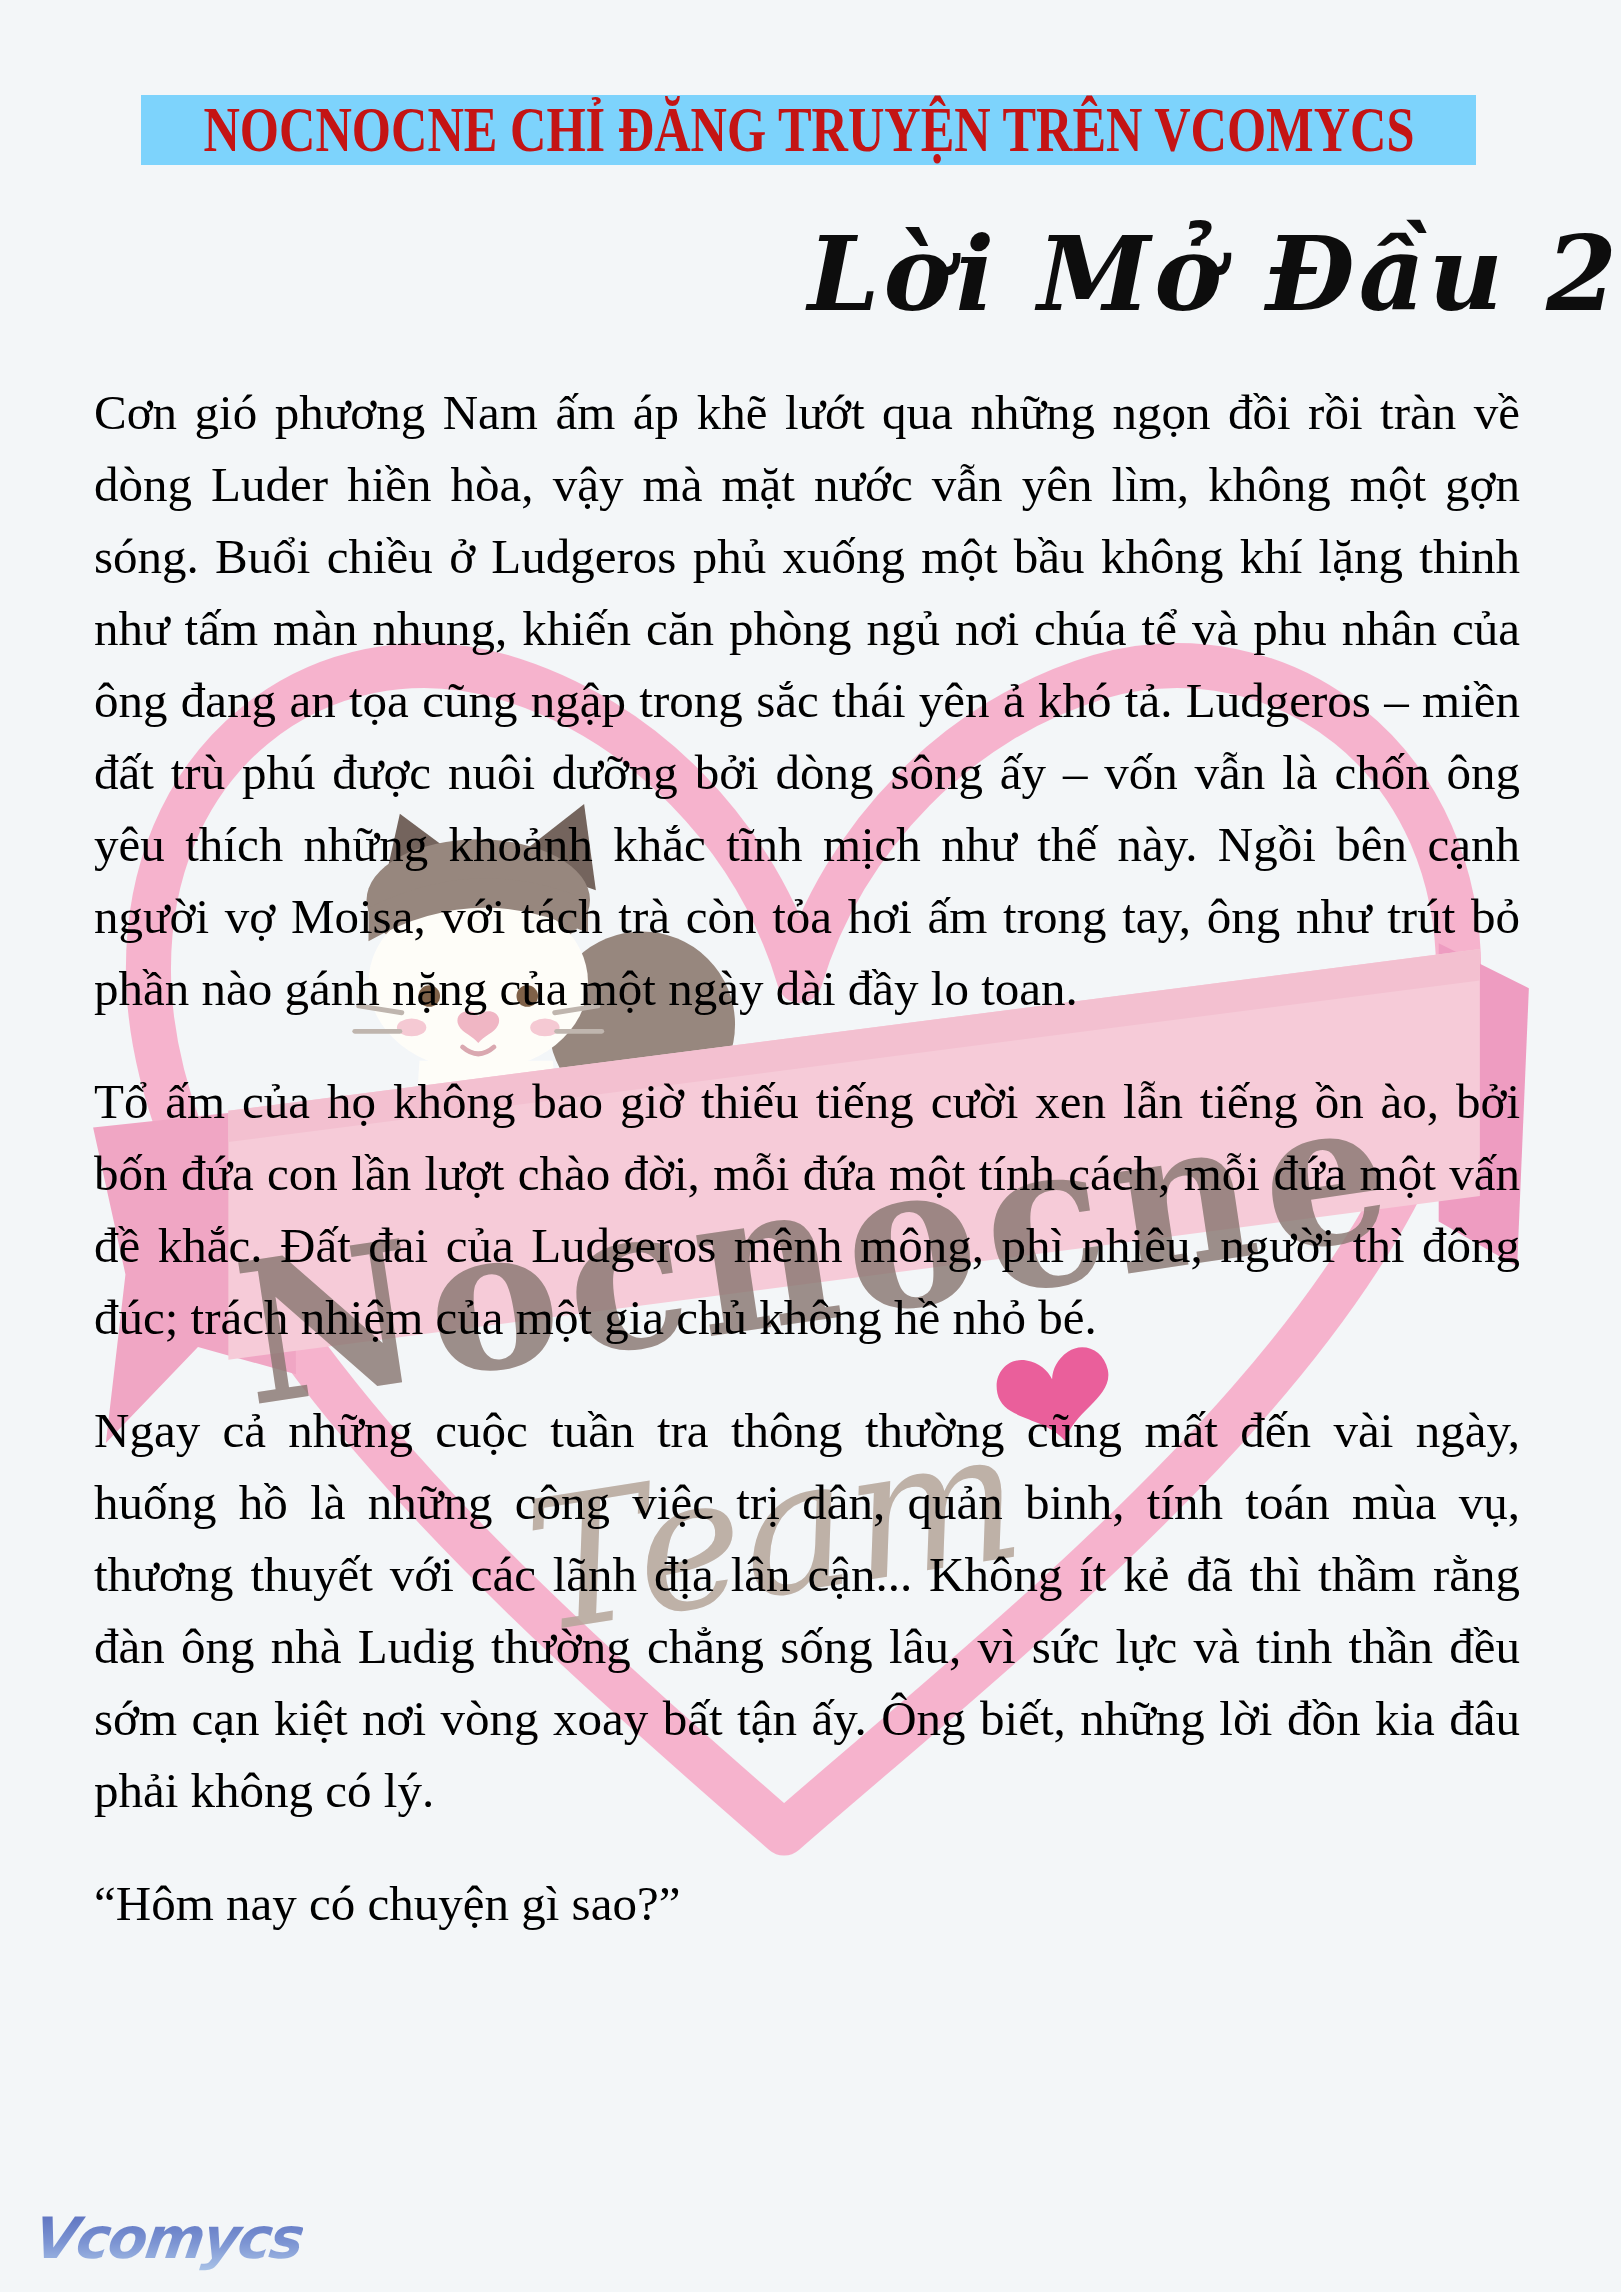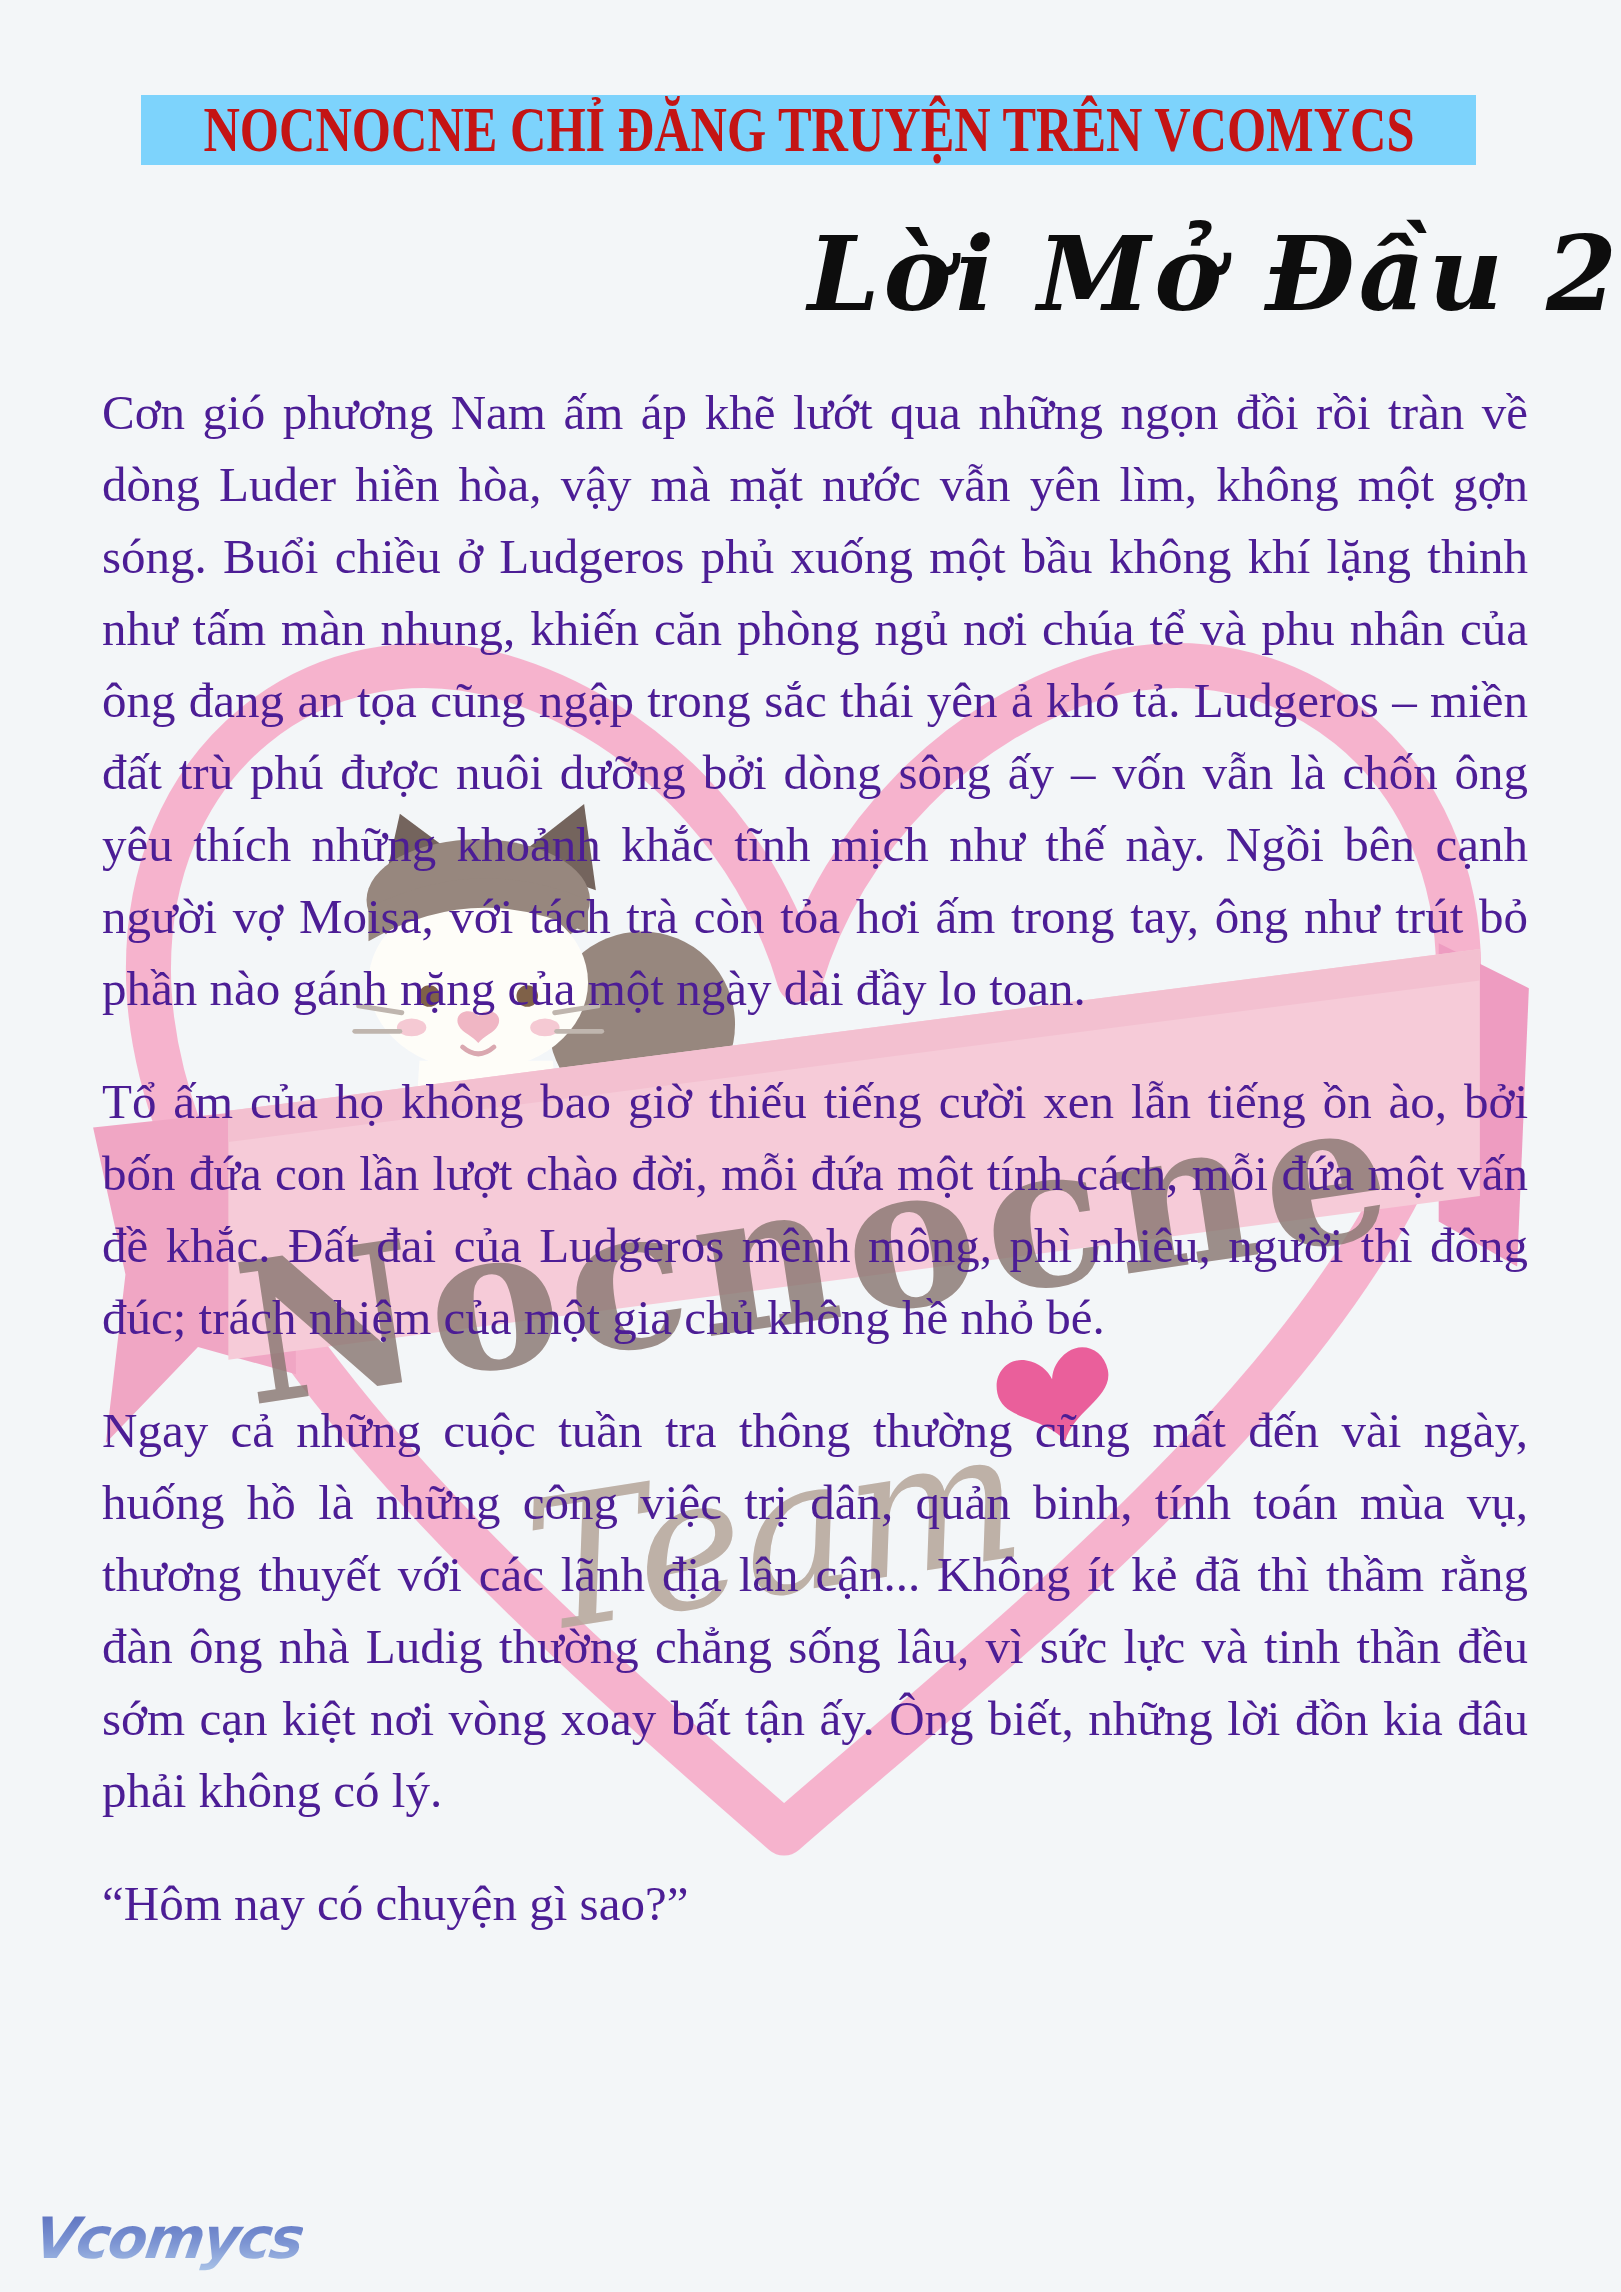--- a/index.html
+++ b/index.html
@@ -43,26 +43,26 @@
     font-family:"DejaVu Serif",serif;
     font-style:italic;
     font-weight:bold;
     font-size:102px;
     line-height:127px;
     color:#0d0d0d;
     letter-spacing:3.9px;
   }
   
   .body-text{
-    position:absolute;left:102px;top:377px;width:1426px;
+    position:absolute;left:94px;top:377px;width:1426px;
     z-index:2;
     font-family:"Liberation Serif",serif;
     font-size:49px;
     line-height:72px;
-    color:#4c1d95;
+    color:#000000;
     text-align:justify;
   }
   .body-text p{margin:0 0 41px 0;padding:0;}
   .body-text p:last-child{margin-bottom:0;}
   
   .site-logo{
     position:absolute;left:35px;top:2199px;
     z-index:2;
     font-family:"DejaVu Sans",sans-serif;
     font-style:italic;

